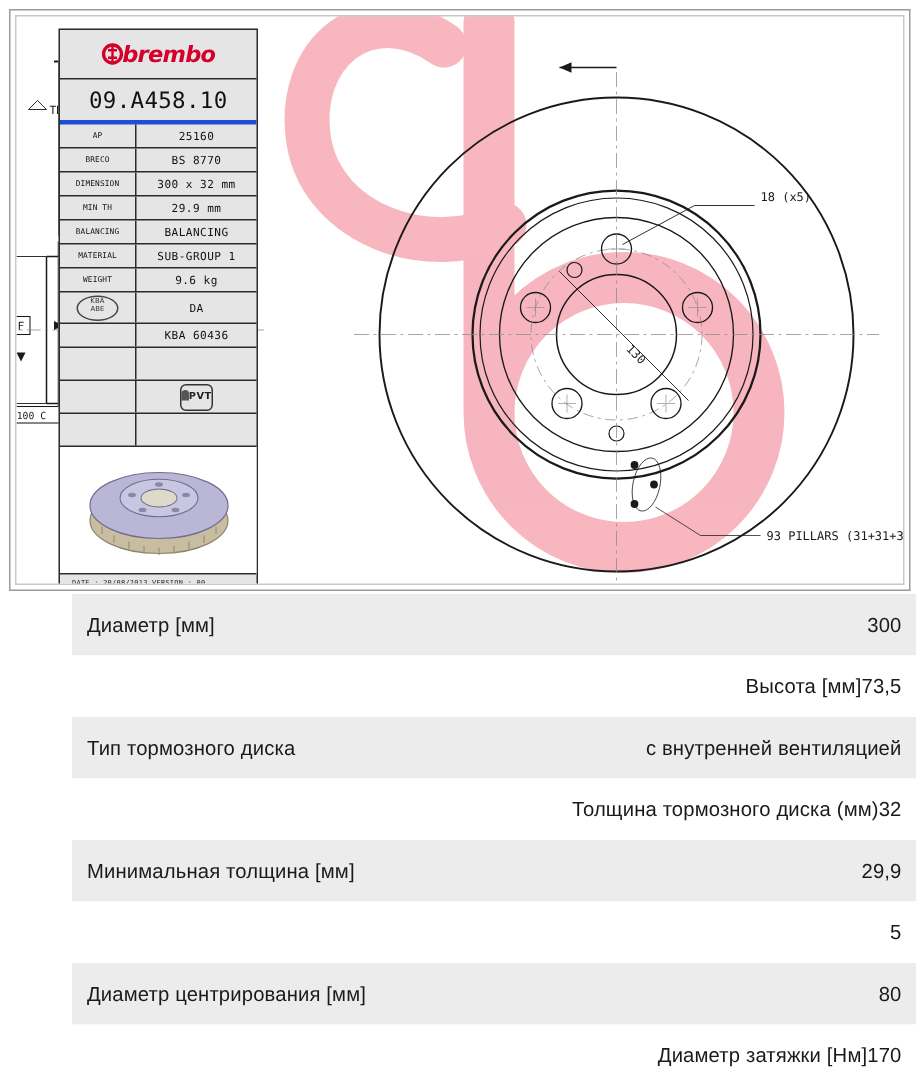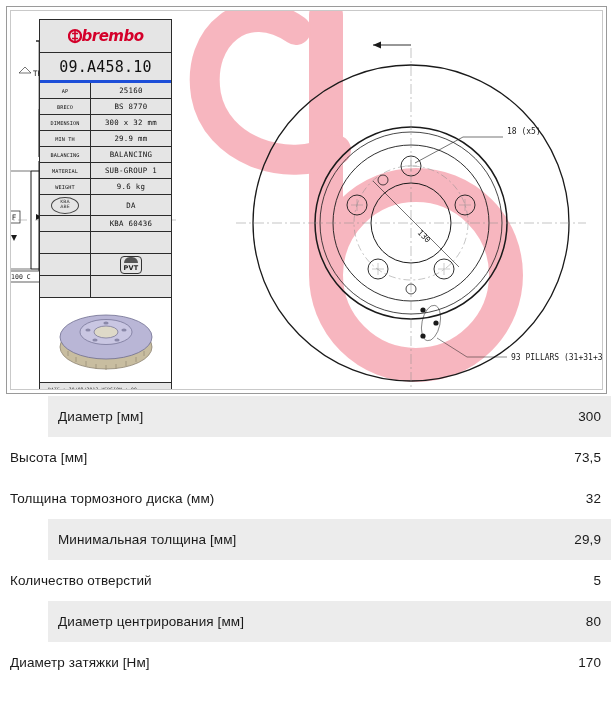--- a/index.html
+++ b/index.html
@@ -115,21 +115,21 @@
     font-size: 4.6px; line-height: 4.8px;
     color: #333;
   }
   .pvt-cell {
     display: flex; align-items: center; justify-content: center;
   }
   .stamp-pvt {
     width: 22px; height: 18px;
     border: 1px solid #333;
     border-radius: 4px;
-    display: flex; flex-direction: column;
+    display: flex; 
     align-items: center; justify-content: flex-start;
     font-family: "DejaVu Sans", sans-serif;
     font-weight: bold;
     font-size: 6.5px;
     color: #222;
     padding-bottom: 1px;
     box-sizing: border-box;
     position: relative;
   }
   .stamp-pvt .dome {
@@ -181,21 +181,21 @@
     display: flex;
     align-items: center;
     justify-content: space-between;
     height: 41px;
     padding: 0 10px 0 10px;
     box-sizing: border-box;
     font-size: 13.5px;
     color: #1a1a1a;
   }
   .spec-row.alt { background: #ececec; margin-left: 48px; }
-  .spec-row.plain { background: #ffffff; }
+  .spec-row.plain { background: #ffffff; justify-content: flex-end; }
   .spec-label { letter-spacing: 0.1px; }
   .spec-value { letter-spacing: 0.1px; text-align: right; }
 </style>
 </head>
 <body>
 
 <div id="page">
 
   <div id="drawing-sheet">
     <div id="sheet-inner">
@@ -556,33 +556,36 @@
     <div class="spec-row alt">
       <span class="spec-label">Диаметр [мм]</span>
       <span class="spec-value">300</span>
     </div>
 
     <div class="spec-row plain">
       <span class="spec-label">Высота [мм]</span>
       <span class="spec-value">73,5</span>
     </div>
 
+    <div class="spec-row alt">
+      <span class="spec-label">Тип тормозного диска</span>
+      <span class="spec-value">с внутренней вентиляцией</span>
+    </div>
 
     <div class="spec-row plain">
       <span class="spec-label">Толщина тормозного диска (мм)</span>
       <span class="spec-value">32</span>
     </div>
 
     <div class="spec-row alt">
       <span class="spec-label">Минимальная толщина [мм]</span>
       <span class="spec-value">29,9</span>
     </div>
 
     <div class="spec-row plain">
-      <span class="spec-label">Количество отверстий</span>
       <span class="spec-value">5</span>
     </div>
 
     <div class="spec-row alt">
       <span class="spec-label">Диаметр центрирования [мм]</span>
       <span class="spec-value">80</span>
     </div>
 
     <div class="spec-row plain">
       <span class="spec-label">Диаметр затяжки [Нм]</span>

